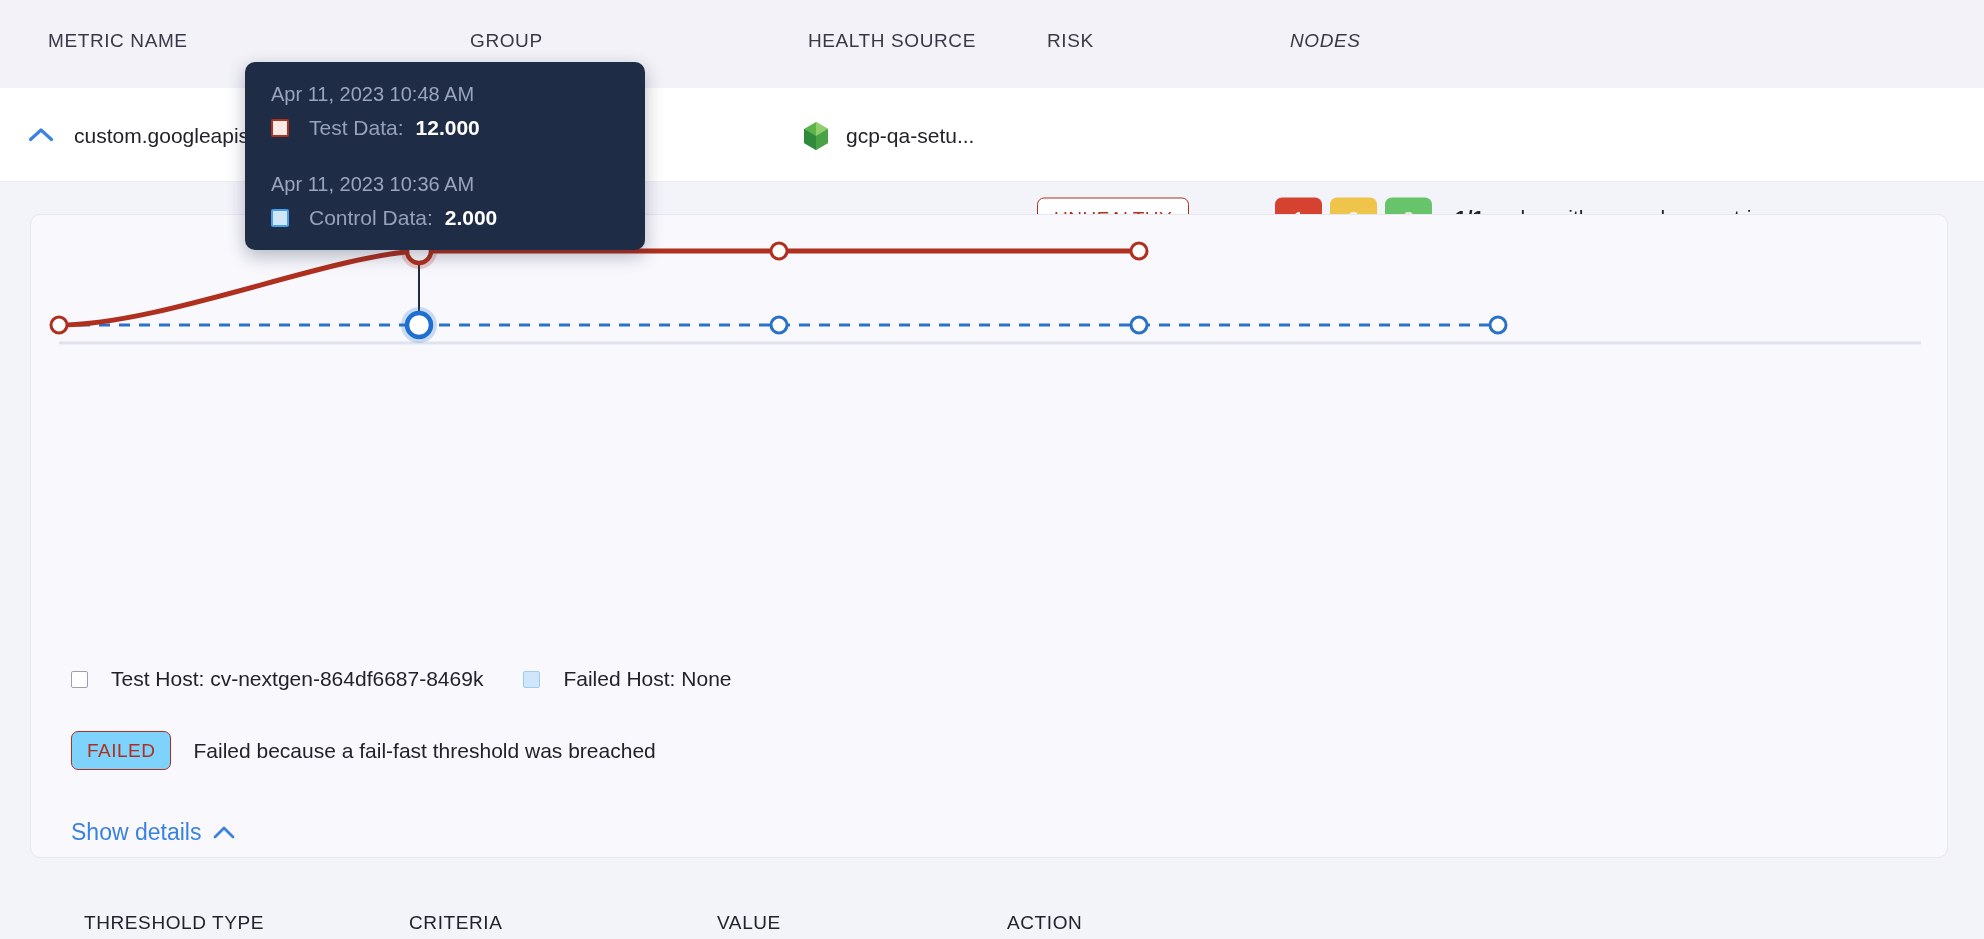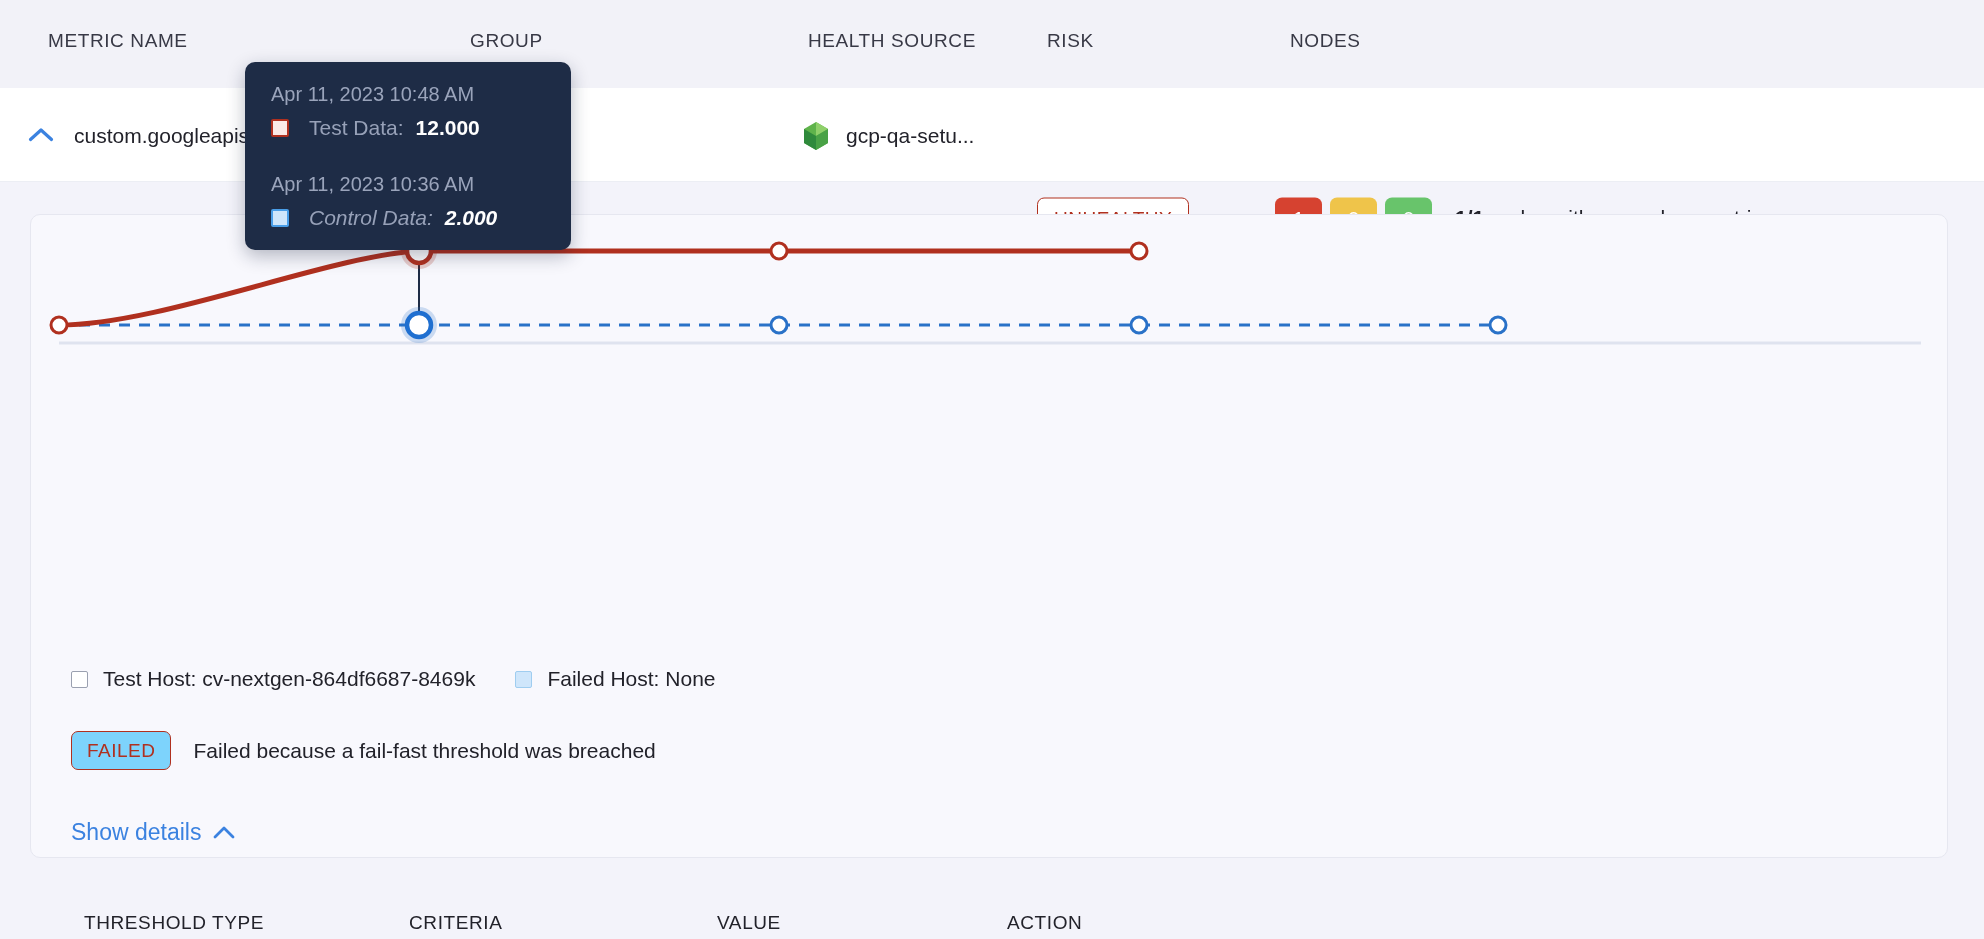--- a/index.html
+++ b/index.html
@@ -20,21 +20,21 @@
   .th {
     position: absolute; top: 30px;
     font-size: 19px; letter-spacing: 0.6px; font-weight: 400;
     color: #383946; text-transform: uppercase;
     white-space: nowrap;
   }
   .th-metric { left: 48px; }
   .th-group  { left: 470px; }
   .th-health { left: 808px; }
   .th-risk   { left: 1047px; }
-  .th-nodes  { left: 1290px; }
+  .th-nodes  { left: 1290px; font-style: italic; }
 
   
   .metric-row {
     position: absolute; left: 0; top: 88px; width: 1984px; height: 94px;
     background: #ffffff;
     border-bottom: 1px solid #eceef4;
   }
   .chevron-up {
     position: absolute; left: 28px; top: 38px;
     width: 26px; height: 18px;
@@ -94,21 +94,21 @@
 
   
   .chart-wrap { position: absolute; left: 0; top: 0; width: 1918px; height: 222px; }
   .chart-svg { display: block; width: 1918px; height: 222px; }
 
   
   .legend {
     position: absolute; left: 40px; top: 452px;
     display: flex; align-items: center; gap: 40px;
   }
-  .legend-item { display: flex; align-items: center; gap: 15px; }
+  .legend-item { display: flex; align-items: center; gap: 23px; }
   .legend-box { width: 17px; height: 17px; border-radius: 2px; display: block; }
   .legend-box.test    { background: #ffffff; border: 1.5px solid #9aa0b0; }
   .legend-box.control { background: #cfe6fb; border: 1.5px solid #9fcdf0; }
   .legend-label { font-size: 21px; color: #22222a; white-space: nowrap; }
 
   
   .failed-row {
     position: absolute; left: 40px; top: 516px;
     display: flex; align-items: center; gap: 22px;
   }
@@ -138,34 +138,34 @@
     color: #22222a; text-transform: uppercase;
   }
   .c1 { left: 0; }
   .c2 { left: 325px; }
   .c3 { left: 633px; }
   .c4 { left: 923px; }
 
   
   .tooltip {
     position: absolute; left: 245px; top: 62px;
-    width: 326px; padding: 22px 26px 20px;
+    width: 400px; padding: 22px 26px 20px;
     background: #1e2c46; border-radius: 10px;
     box-shadow: 0 6px 18px rgba(20,30,55,0.30);
     z-index: 40;
   }
   .tt-time {
     font-size: 20px; color: #9aa4bb; line-height: 1.0;
     margin-bottom: 12px; white-space: nowrap;
   }
   .tt-line {
     display: flex; align-items: center; gap: 12px;
     margin-bottom: 20px;
   }
-  .tt-line:last-child { margin-bottom: 0; font-style: italic; }
+  .tt-line:last-child { margin-bottom: 0; }
   .tt-sw { width: 18px; height: 18px; border-radius: 2px; display: block; flex: 0 0 auto; }
   .tt-sw.test    { background: #fae9e6; border: 2px solid #b0301f; }
   .tt-sw.control { background: #cfe6fb; border: 2px solid #4a9ee8; }
   .tt-key { font-size: 21px; color: #97a1b8; margin-left: 8px; }
   .tt-val { font-size: 21px; color: #ffffff; font-weight: 700; }
   .tt-gap { height: 14px; }
 </style>
 </head>
 <body>
 

